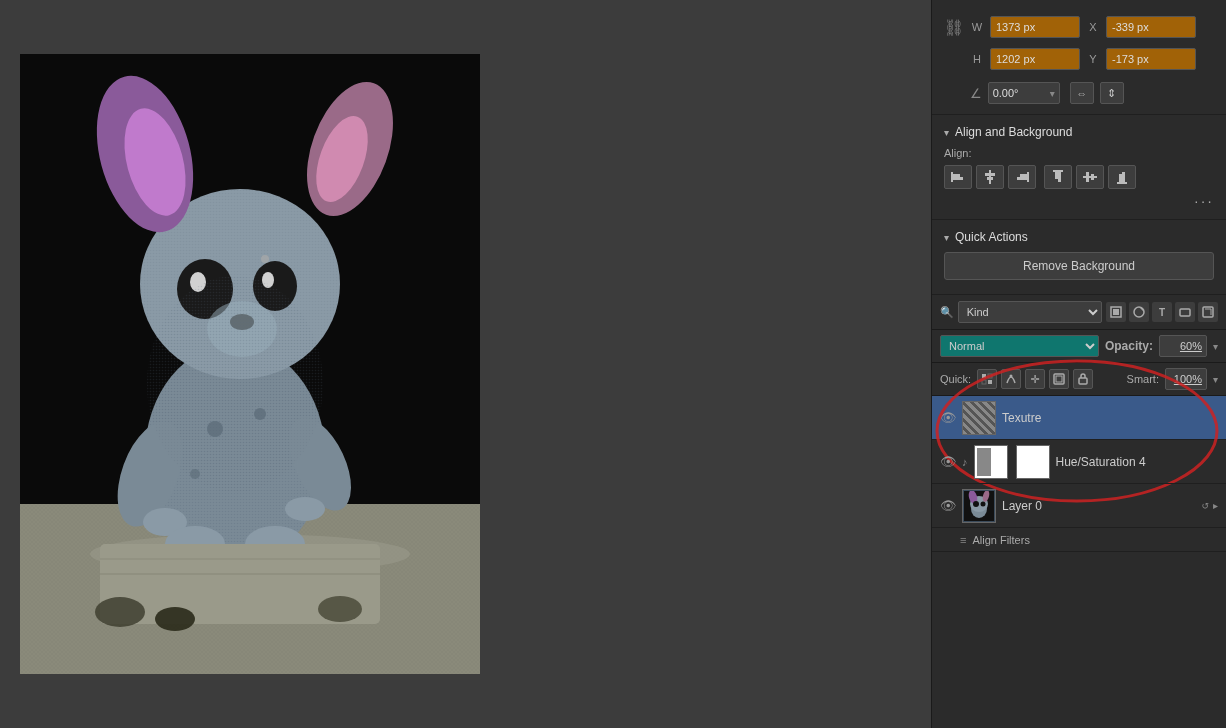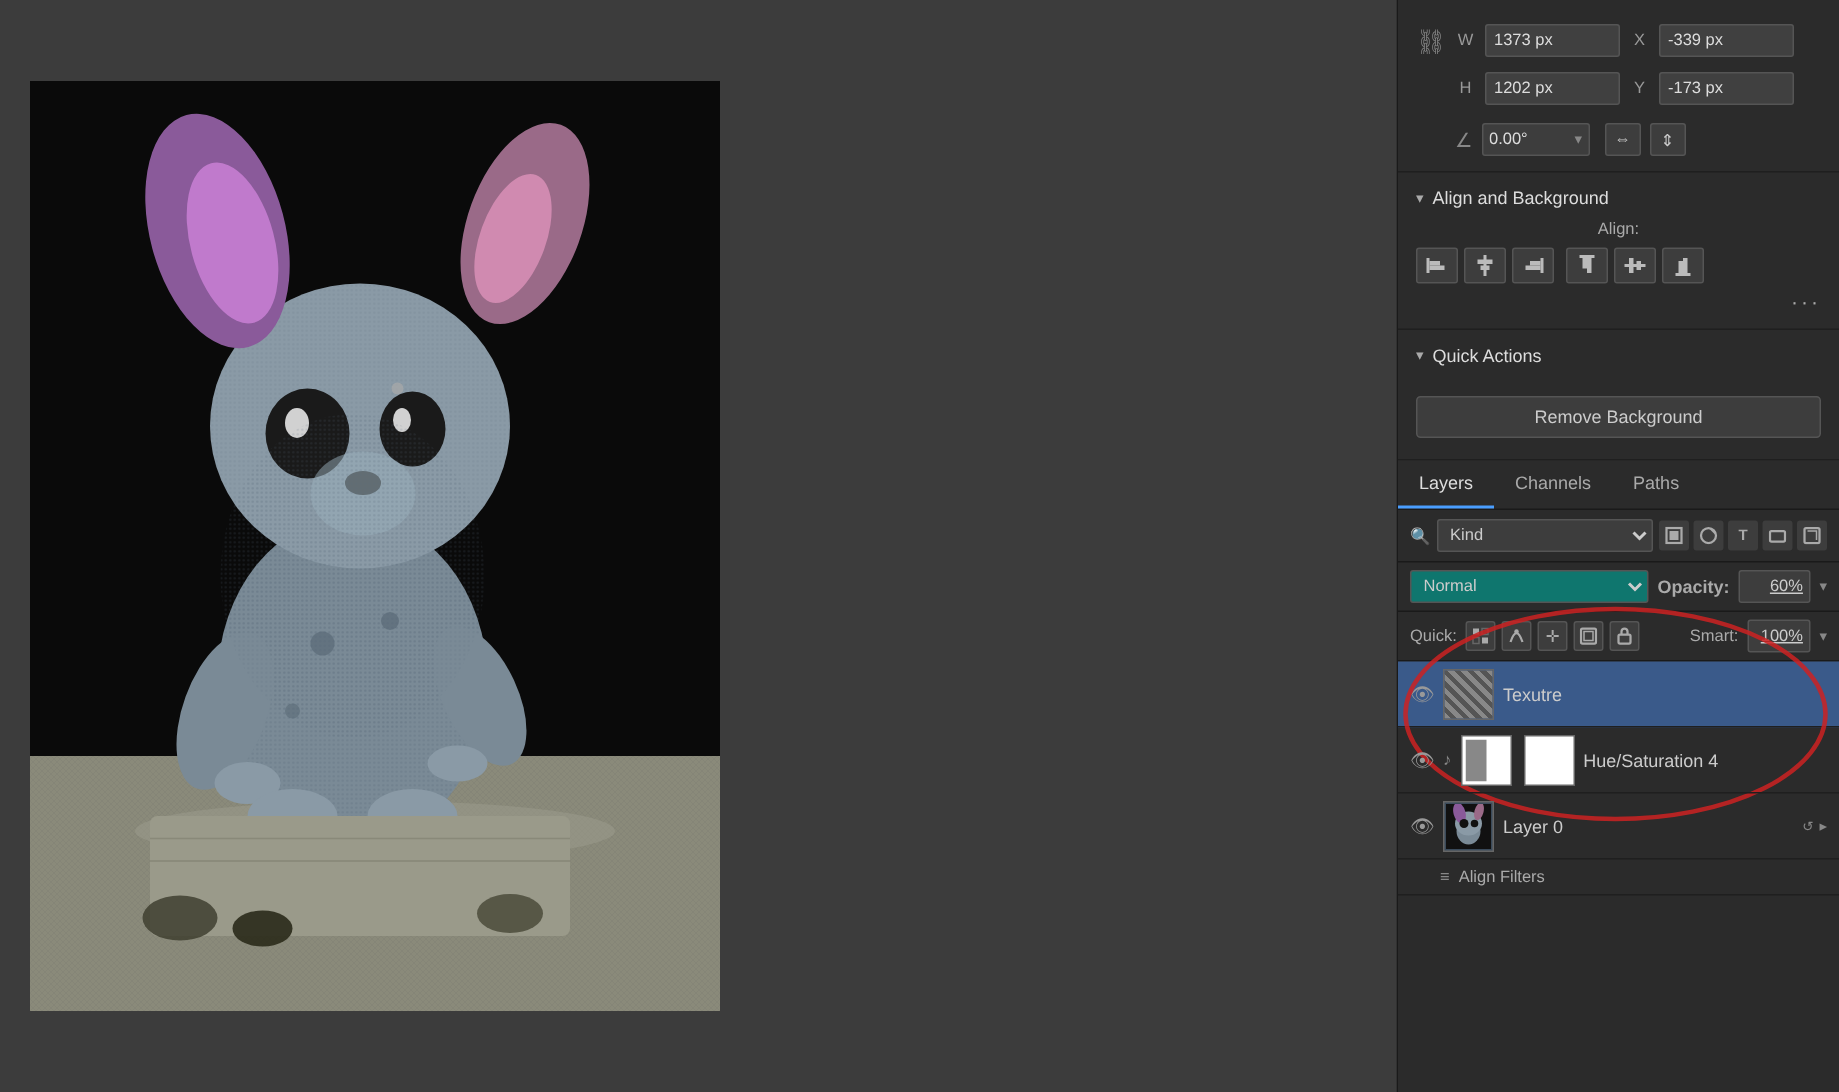--- a/index.html
+++ b/index.html
@@ -65,21 +65,21 @@
     }
 
     .prop-label {
       color: #999;
       font-size: 11px;
       width: 14px;
       text-align: center;
     }
 
     .prop-input {
-      background: #404040;
+      background: #a16207;
       border: 1px solid #555;
       color: #ddd;
       font-size: 11px;
       padding: 2px 5px;
       width: 90px;
       height: 22px;
       outline: none;
       border-radius: 2px;
     }
 
@@ -146,21 +146,20 @@
     
     .align-section {
       border-bottom: 1px solid #1f1f1f;
       padding-bottom: 10px;
     }
 
     .align-label {
       padding: 0 12px 6px;
       color: #aaa;
       font-size: 11px;
-      text-align: center;
     }
 
     .align-buttons-row {
       display: flex;
       gap: 4px;
       padding: 0 12px;
       margin-bottom: 4px;
     }
 
     .align-btn {
@@ -190,21 +189,21 @@
       letter-spacing: 2px;
     }
 
     
     .quick-actions-section {
       border-bottom: 1px solid #1f1f1f;
       padding-bottom: 14px;
     }
 
     .remove-bg-btn {
-      margin: 12px 12px 0;
+      margin: 0 12px 0;
       background: #3d3d3d;
       border: 1px solid #555;
       border-radius: 3px;
       color: #ccc;
       font-size: 12px;
       padding: 6px 10px;
       cursor: pointer;
       width: calc(100% - 24px);
       text-align: center;
     }
@@ -618,25 +617,20 @@
   <div class="quick-actions-section">
     <div class="section-header">
       <span class="chevron">▾</span>
       <span class="section-title">Quick Actions</span>
     </div>
     <button class="remove-bg-btn">Remove Background</button>
   </div>
 
   <div class="layers-panel">
 
-    <div class="layers-tabs">
-      <div class="layer-tab active">Layers</div>
-      <div class="layer-tab">Channels</div>
-      <div class="layer-tab">Paths</div>
-    </div>
 
     <div class="kind-filter-row">
       <span class="search-icon-small">🔍</span>
       <select class="kind-select">
         <option>Kind</option>
         <option>Name</option>
         <option>Effect</option>
         <option>Mode</option>
         <option>Attribute</option>
         <option>Color</option>

